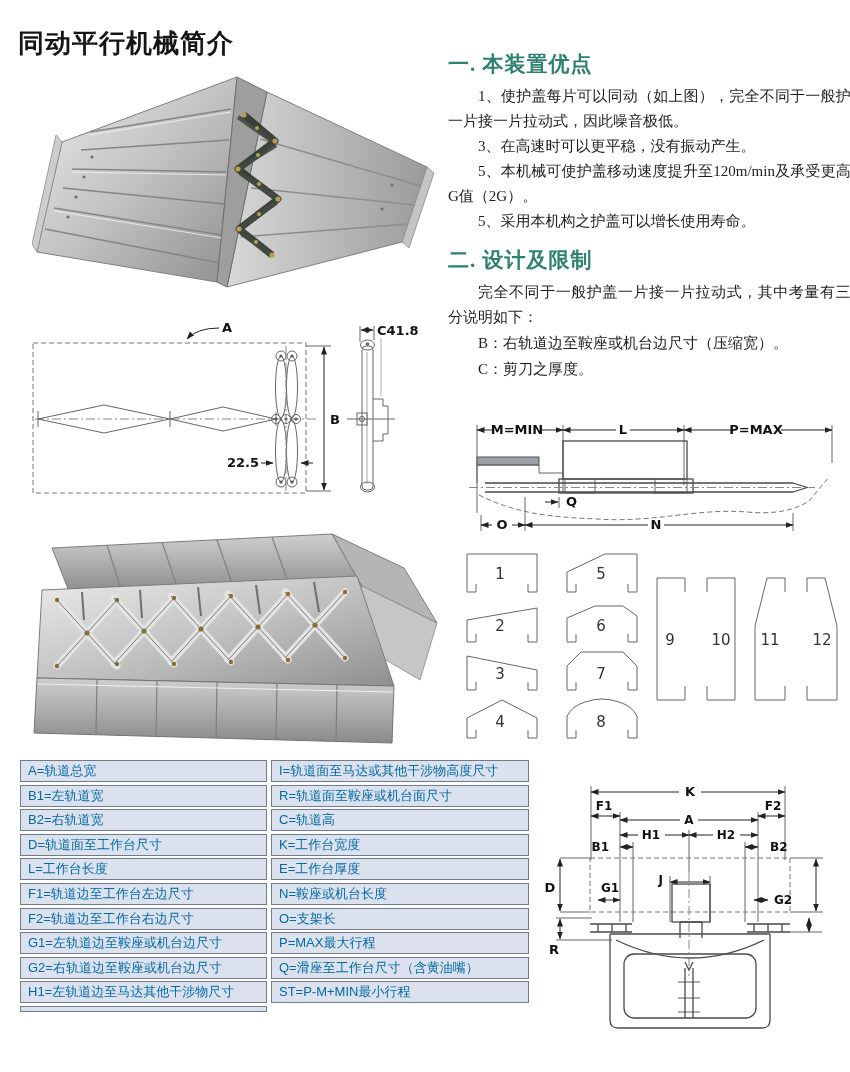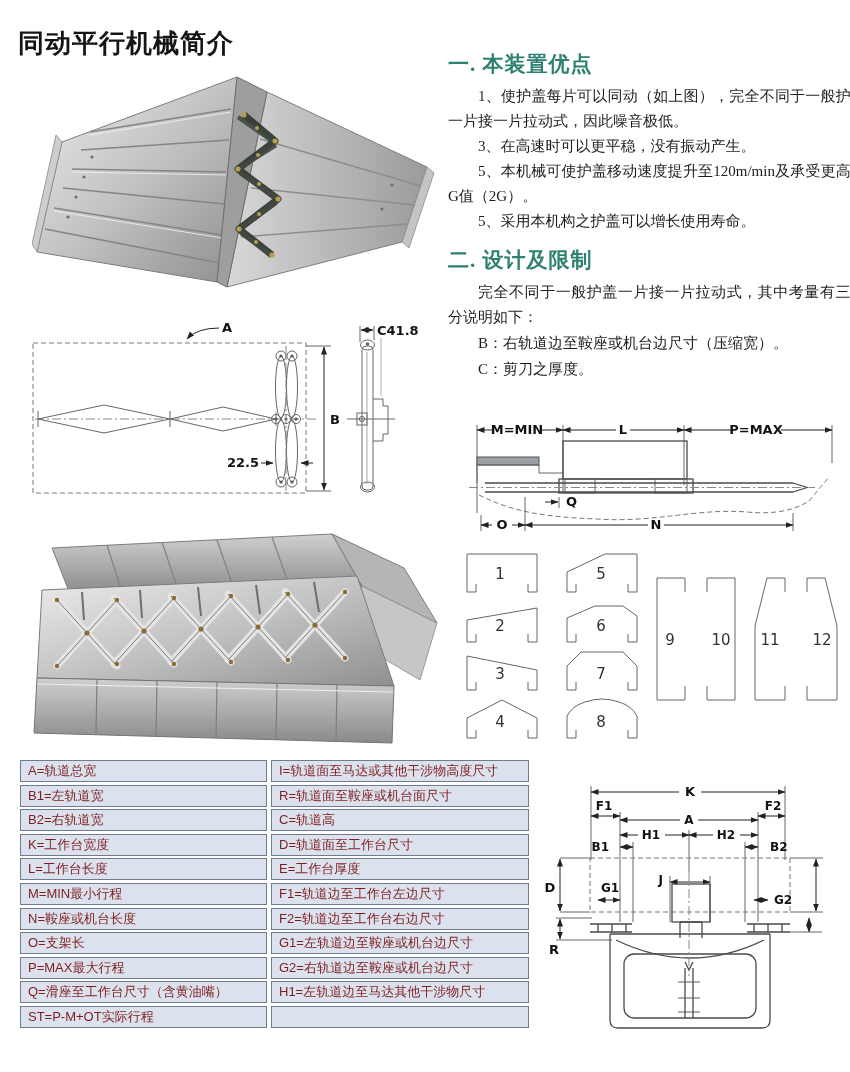--- a/index.html
+++ b/index.html
@@ -18,21 +18,21 @@
   .dimtxt-sm{font-size:12px;font-weight:bold;fill:#111;}
   .shapenum{font-size:15px;fill:#333;}
   .dim{stroke:#222;stroke-width:1;fill:none;}
   .thin{stroke:#666;stroke-width:1;fill:none;}
   .body-ln{stroke:#4a4a4a;stroke-width:1.3;fill:none;}
   .dash{stroke:#777;stroke-width:1;fill:none;stroke-dasharray:5 3;}
   .dashdot{stroke:#888;stroke-width:1;fill:none;stroke-dasharray:9 3 2 3;}
   
   .dim-table{position:absolute;left:20px;top:760px;width:509px;display:grid;
              grid-template-columns:247px 258px;column-gap:4px;row-gap:2.6px;}
-  .dim-cell{background:#dbe2ee;border:1px solid #6f7b8f;font-size:13px;color:#7f1d1d;
+  .dim-cell{background:#dbe2ee;border:1px solid #6f7b8f;font-size:13px;color:#0369a1;
             line-height:16px;padding:2px 2px 2px 7px;white-space:nowrap;overflow:hidden;}
 </style>
 </head>
 <body>
 
 <svg width="0" height="0" style="position:absolute" aria-hidden="true">
   <defs>
     <marker id="arr" markerWidth="9" markerHeight="8" refX="7.5" refY="3" orient="auto-start-reverse" markerUnits="userSpaceOnUse">
       <path d="M0,0 L8,3 L0,6 Z" fill="#222"></path>
     </marker>
@@ -334,35 +334,34 @@
     </g>
   </svg>
 
   <div class="dim-table">
     <div class="dim-cell">A=轨道总宽</div>
     <div class="dim-cell">I=轨道面至马达或其他干涉物高度尺寸</div>
     <div class="dim-cell">B1=左轨道宽</div>
     <div class="dim-cell">R=轨道面至鞍座或机台面尺寸</div>
     <div class="dim-cell">B2=右轨道宽</div>
     <div class="dim-cell">C=轨道高</div>
+    <div class="dim-cell">D=轨道面至工作台尺寸</div>
     <div class="dim-cell">K=工作台宽度</div>
-    <div class="dim-cell">D=轨道面至工作台尺寸</div>
     <div class="dim-cell">L=工作台长度</div>
     <div class="dim-cell">E=工作台厚度</div>
-    <div class="dim-cell">M=MIN最小行程</div>
     <div class="dim-cell">F1=轨道边至工作台左边尺寸</div>
     <div class="dim-cell">N=鞍座或机台长度</div>
     <div class="dim-cell">F2=轨道边至工作台右边尺寸</div>
     <div class="dim-cell">O=支架长</div>
     <div class="dim-cell">G1=左轨道边至鞍座或机台边尺寸</div>
     <div class="dim-cell">P=MAX最大行程</div>
     <div class="dim-cell">G2=右轨道边至鞍座或机台边尺寸</div>
     <div class="dim-cell">Q=滑座至工作台尺寸（含黄油嘴）</div>
     <div class="dim-cell">H1=左轨道边至马达其他干涉物尺寸</div>
-    <div class="dim-cell">ST=P-M+OT实际行程</div>
+    <div class="dim-cell">ST=P-M+MIN最小行程</div>
     <div class="dim-cell"></div>
   </div>
 
   <svg class="abs" style="left:532px;top:772px" width="318" height="300" viewBox="0 0 318 300">
 
     <line x1="59" y1="14" x2="59" y2="88" class="thin"></line>
     <line x1="253" y1="14" x2="253" y2="88" class="thin"></line>
     <line x1="88" y1="40" x2="88" y2="150" class="thin"></line>
     <line x1="226" y1="40" x2="226" y2="150" class="thin"></line>
     <line x1="157" y1="58" x2="157" y2="100" class="thin"></line>

